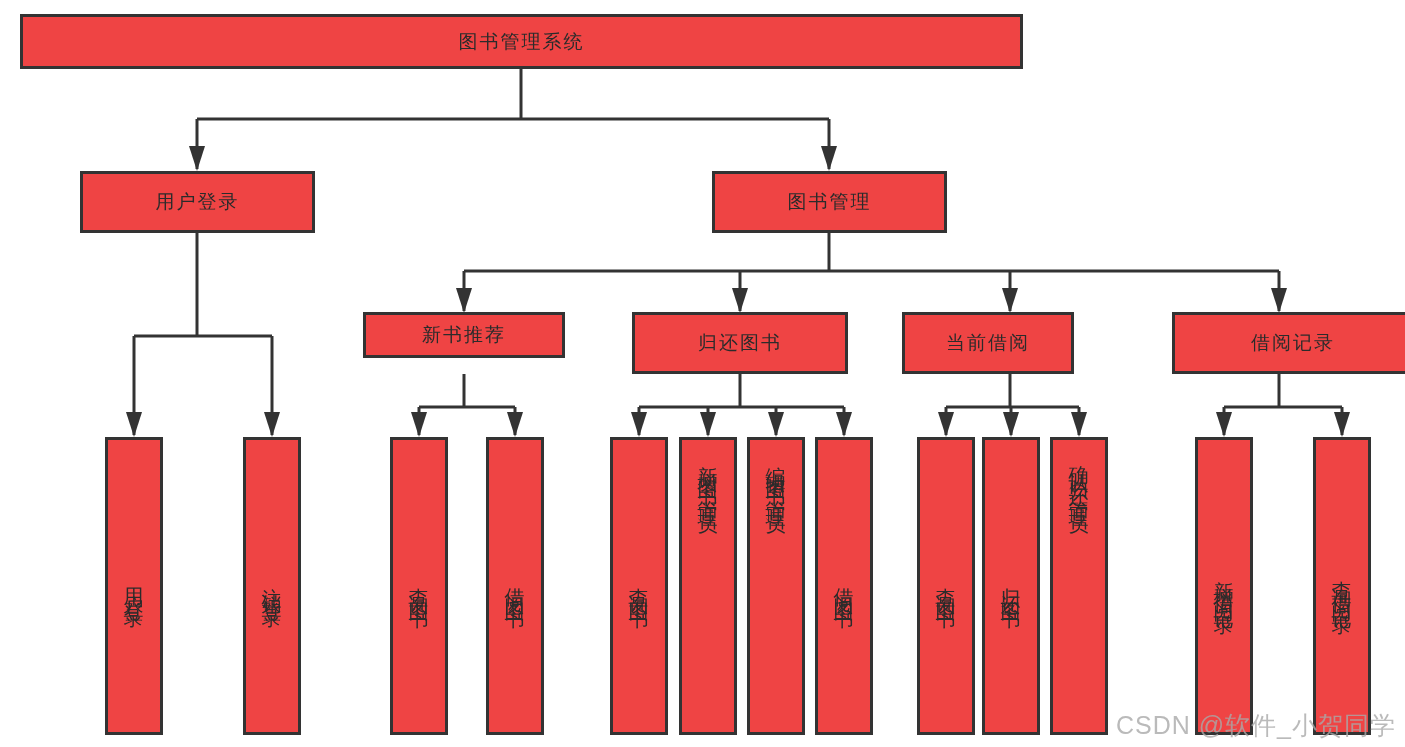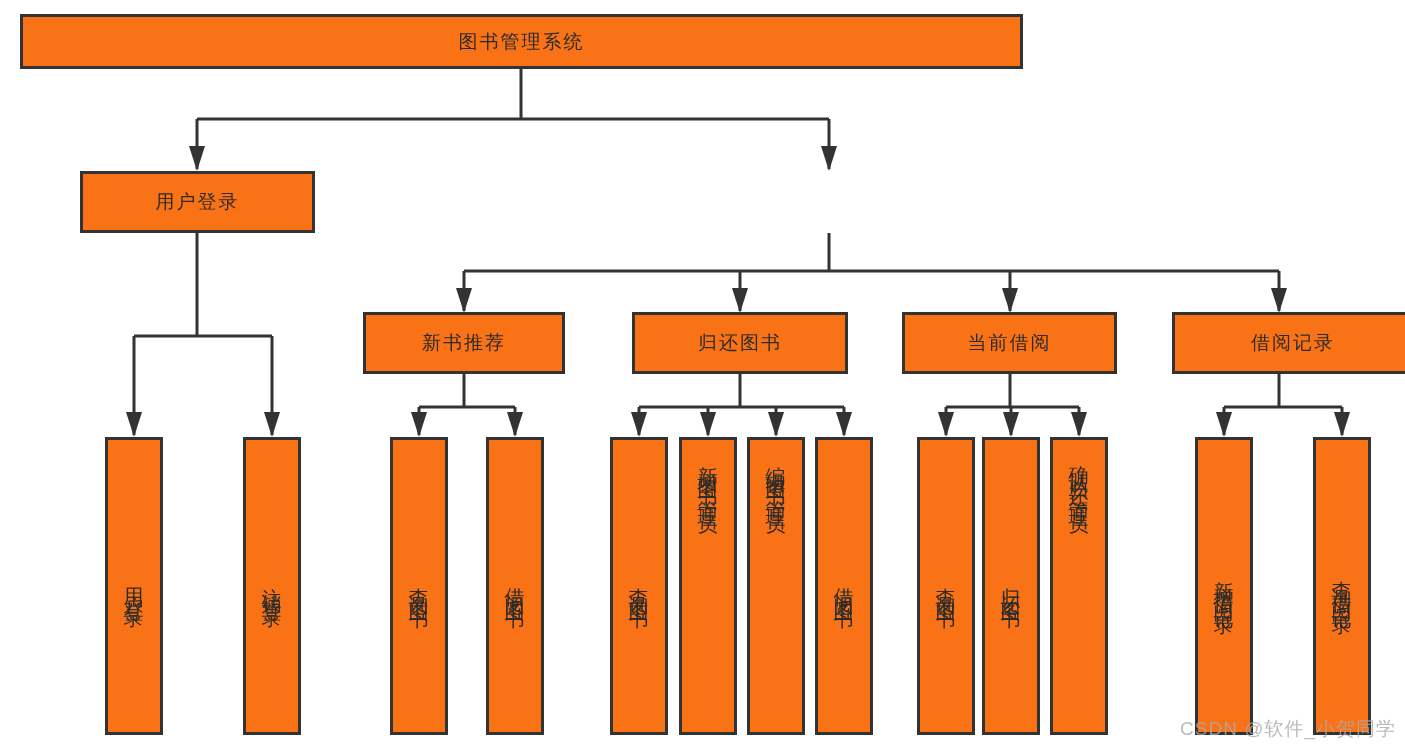--- a/index.html
+++ b/index.html
@@ -3,32 +3,32 @@
 <meta charset="utf-8">
 <style>
   html,body{margin:0;padding:0;background:#ffffff;}
   .stage{
     position:relative;width:1405px;height:747px;background:#ffffff;overflow:hidden;
     font-family:"Liberation Sans","DejaVu Sans",sans-serif;
   }
   .stage svg{position:absolute;left:0;top:0;z-index:1;}
   .box{
     position:absolute;box-sizing:border-box;z-index:2;
-    border:3px solid var(--line,#333);background:#f97316;color:var(--text,#2b2b2b);
+    border:3px solid var(--line,#333);background:#ef4444;color:var(--text,#2b2b2b);
     display:flex;align-items:center;justify-content:center;
   }
   .h{font-size:19px;letter-spacing:2px;white-space:nowrap;}
   .v{
     writing-mode:vertical-rl;text-orientation:mixed;
     font-size:20px;letter-spacing:7px;line-height:1;
   }
   .v.top{justify-content:flex-start;padding-top:10px;}
   .watermark{
     position:absolute;right:9px;bottom:5px;z-index:3;
-    font-size:19px;letter-spacing:1px;color:var(--wm,#aaa);opacity:.8;white-space:nowrap;
+    font-size:25px;letter-spacing:1px;color:var(--wm,#aaa);opacity:.8;white-space:nowrap;
   }
 </style>
 </head>
 <body>
 
 <div class="stage" style="--line: #333333; --text: #2b2b2b; --wm: #a9a9a9;">
 
   <svg id="connectors" width="1405" height="747" viewBox="0 0 1405 747">
       <line x1="521" y1="69" x2="521" y2="119" stroke="#333333" stroke-width="3"></line>
       <line x1="197" y1="119" x2="829" y2="119" stroke="#333333" stroke-width="3"></line>
@@ -80,24 +80,25 @@
       <polygon points="938,412 954,412 946,437" fill="#333333"></polygon>
       <polygon points="1003,412 1019,412 1011,437" fill="#333333"></polygon>
       <polygon points="1071,412 1087,412 1079,437" fill="#333333"></polygon>
       <polygon points="1216,412 1232,412 1224,437" fill="#333333"></polygon>
       <polygon points="1334,412 1350,412 1342,437" fill="#333333"></polygon>
     </svg>
 
   <div class="box h" style="left:20px;top:14px;width:1003px;height:55px">图书管理系统</div>
 
   <div class="box h" style="left:80px;top:171px;width:235px;height:62px">用户登录</div>
+  <div class="box h" style="left:712px;top:171px;width:235px;height:62px">图书管理</div>
 
-  <div class="box h" style="left:363px;top:312px;width:202px;height:62px">新书推荐</div>
+  <div class="box h" style="left:363px;top:312px;width:202px;height:46px">新书推荐</div>
   <div class="box h" style="left:632px;top:312px;width:216px;height:62px">归还图书</div>
-  <div class="box h" style="left:902px;top:312px;width:215px;height:62px">当前借阅</div>
+  <div class="box h" style="left:902px;top:312px;width:172px;height:62px">当前借阅</div>
   <div class="box h" style="left:1172px;top:312px;width:242px;height:62px">借阅记录</div>
 
   <div class="box v" style="left:105px;top:437px;width:58px;height:298px">用户登录</div>
   <div class="box v" style="left:243px;top:437px;width:58px;height:298px">注销登录</div>
 
   <div class="box v" style="left:390px;top:437px;width:58px;height:298px">查询图书</div>
   <div class="box v" style="left:486px;top:437px;width:58px;height:298px">借阅图书</div>
 
   <div class="box v" style="left:610px;top:437px;width:58px;height:298px">查询图书</div>
   <div class="box v top" style="left:679px;top:437px;width:58px;height:298px">新增图书（管理员）</div>

